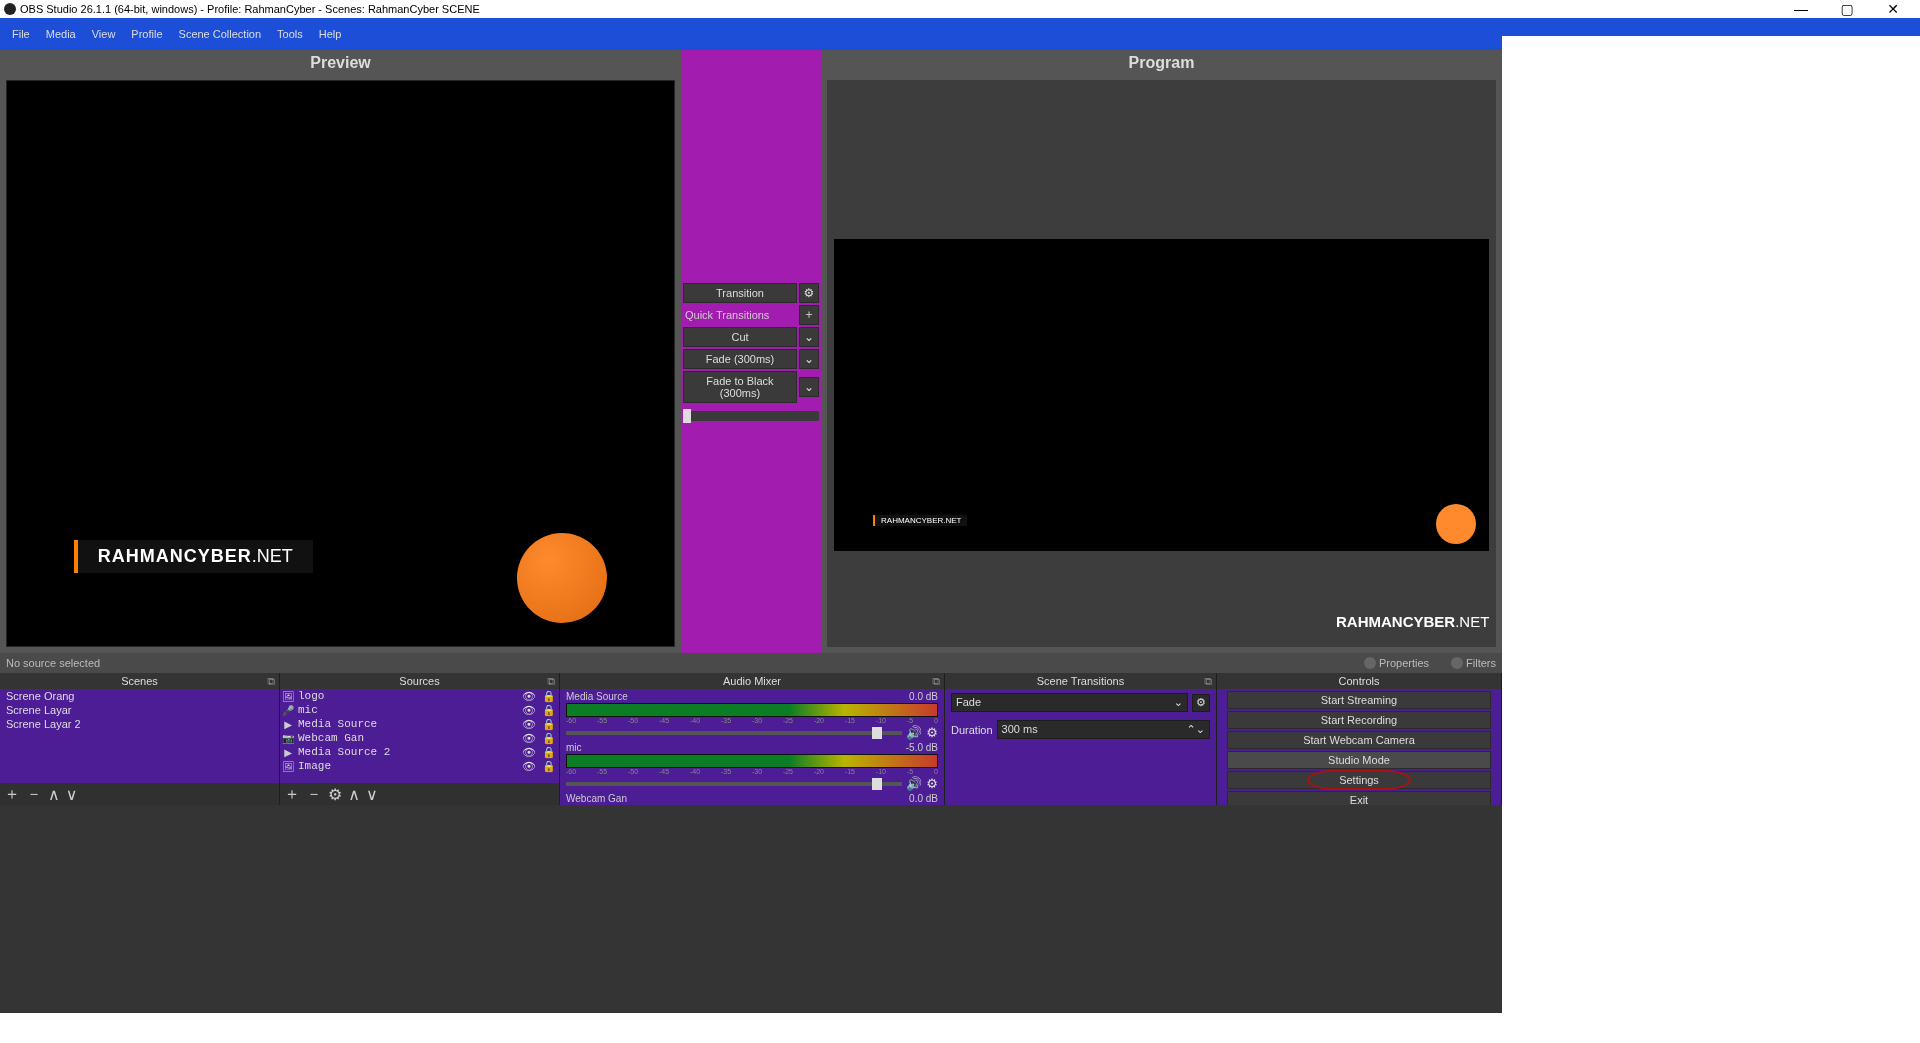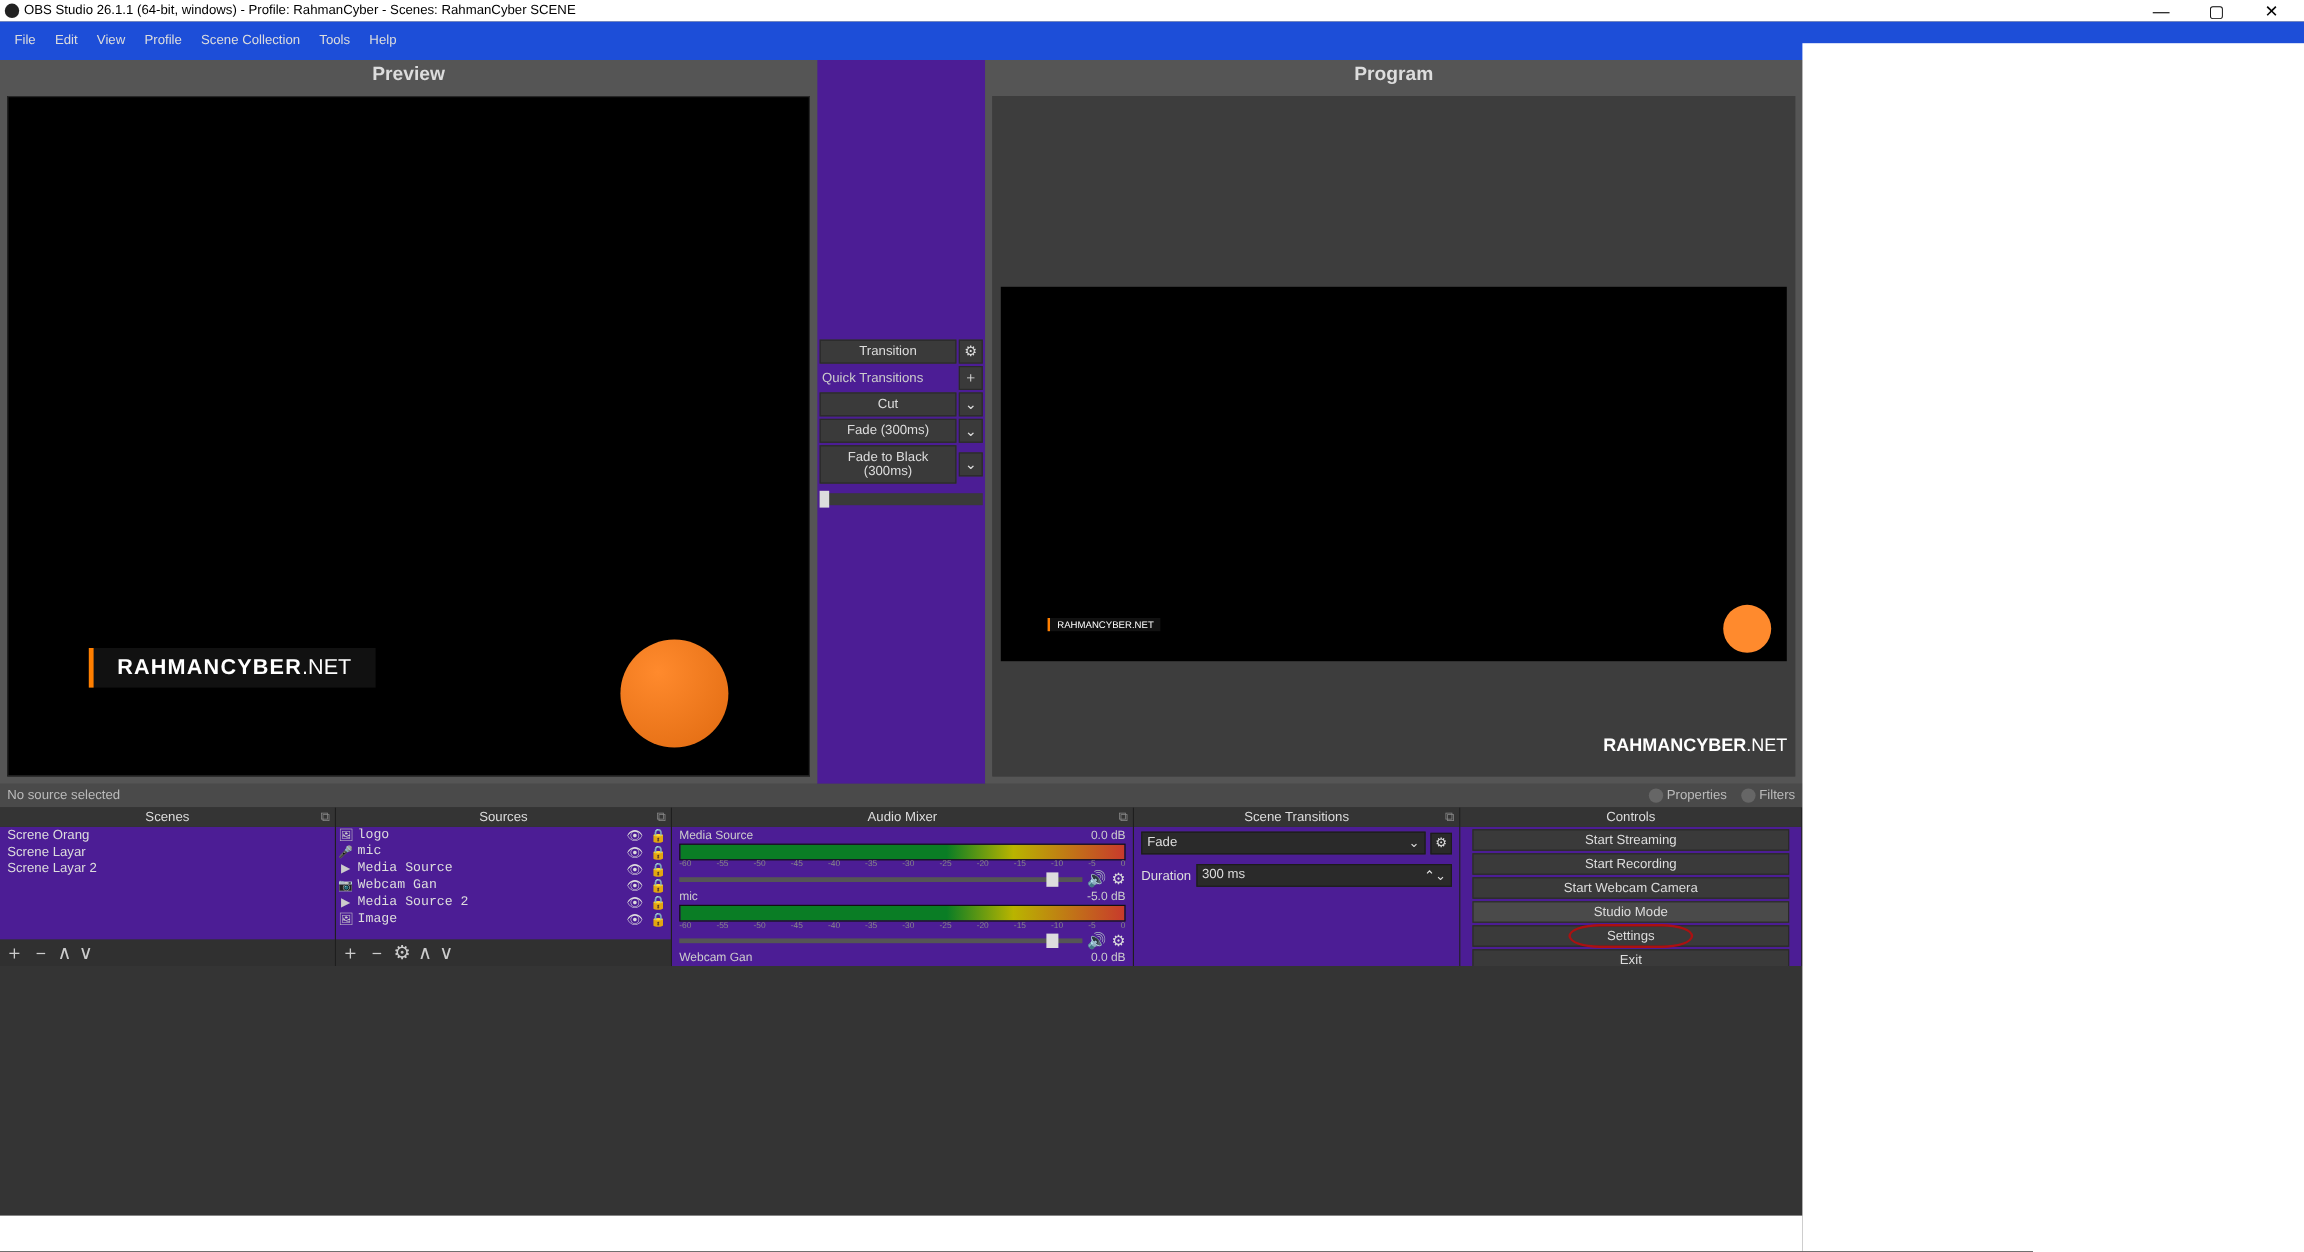--- a/index.html
+++ b/index.html
@@ -22,30 +22,30 @@
 .preview-canvas { margin: 6px 6px 6px 6px; flex: 1; background: #000; position: relative; border: 1px solid #262626; }
 .program-canvas { margin: 6px; flex: 1; background: #3a3a3a; position: relative; }
 
 
 .logo-box { position: absolute; left: 10%; bottom: 13%; background: #111; padding: 6px 20px; border-left: 4px solid #ff7f00; }
 .logo-box .b { font-weight: 700; color: #fff; font-size: 18px; letter-spacing: 1px; }
 .logo-box .t { font-weight: 400; color: #fff; font-size: 18px; }
 .circle-logo { position: absolute; right: 10%; bottom: 4%; width: 90px; height: 90px; border-radius: 50%; background: radial-gradient(circle at 35% 30%, #ff8a2d, #e06a10); }
 
 
-.transition-col { width: 140px; background: #4c1d95; display: flex; flex-direction: column; justify-content: center; gap: 2px; padding: 0 2px; }
+.transition-col { width: 140px; background: #a21caf; display: flex; flex-direction: column; justify-content: center; gap: 2px; padding: 0 2px; }
 .trow { display: flex; align-items: center; gap: 2px; }
 .tbtn { flex: 1; background: #3a3a3a; color: #ddd; text-align: center; padding: 3px 4px; border: 1px solid #2a2a2a; font-size: 11px; }
 .ticon { width: 20px; height: 20px; background: #3a3a3a; border: 1px solid #2a2a2a; display: flex; align-items: center; justify-content: center; font-size: 12px; }
 .tlabel { flex: 1; color: #ccc; font-size: 11px; padding: 3px 2px; }
 .tslider { height: 10px; background: #3a3a3a; margin-top: 6px; position: relative; }
 .tslider .handle { position: absolute; left: 0; top: -2px; width: 8px; height: 14px; background: #ddd; }
 
 
-.toolbar-row { background: #4a4a4a; height: 20px; display: flex; align-items: center; padding: 0 6px; gap: 16px; font-size: 11px; color: #bbb; }
+.toolbar-row { background: #4a4a4a; height: 20px; display: flex; align-items: center; padding: 0 6px; gap: 26px; font-size: 11px; color: #bbb; }
 .tool-link { display: flex; align-items: center; gap: 3px; }
 .tool-ico { width: 12px; height: 12px; border-radius: 50%; background: #666; }
 
 
 .panels { display: flex; height: 132px; background: #2e2e2e; }
 .panel { border-right: 1px solid #1e1e1e; display: flex; flex-direction: column; position: relative; }
 .panel-header { background: #343434; text-align: center; font-size: 11px; padding: 2px 2px; position: relative; }
 .panel-header .pop-icon { position: absolute; right: 4px; top: 2px; color: #888; font-size: 11px; }
 .panel-body { flex: 1; overflow: hidden; background: #4c1d95; }
 .panel-footer { background: #303030; height: 22px; display: flex; align-items: center; gap: 6px; padding: 0 4px; font-size: 16px; color: #ccc; }
@@ -101,21 +101,21 @@
   <span class="app-icon"></span>
   <span>OBS Studio 26.1.1 (64-bit, windows) - Profile: RahmanCyber - Scenes: RahmanCyber SCENE</span>
   <span class="spacer"></span>
   <span class="win-btn">—</span>
   <span class="win-btn">▢</span>
   <span class="win-btn">✕</span>
 </div>
 
 <div class="menubar">
   <span class="menu-item">File</span>
-  <span class="menu-item">Edit</span>
+  <span class="menu-item">Media</span>
   <span class="menu-item">View</span>
   <span class="menu-item">Profile</span>
   <span class="menu-item">Scene Collection</span>
   <span class="menu-item">Tools</span>
   <span class="menu-item">Help</span>
 </div>
 
 <div class="main" style="width:1502px;">
   <div class="preview-pane">
     <div class="pane-label">Preview</div>

